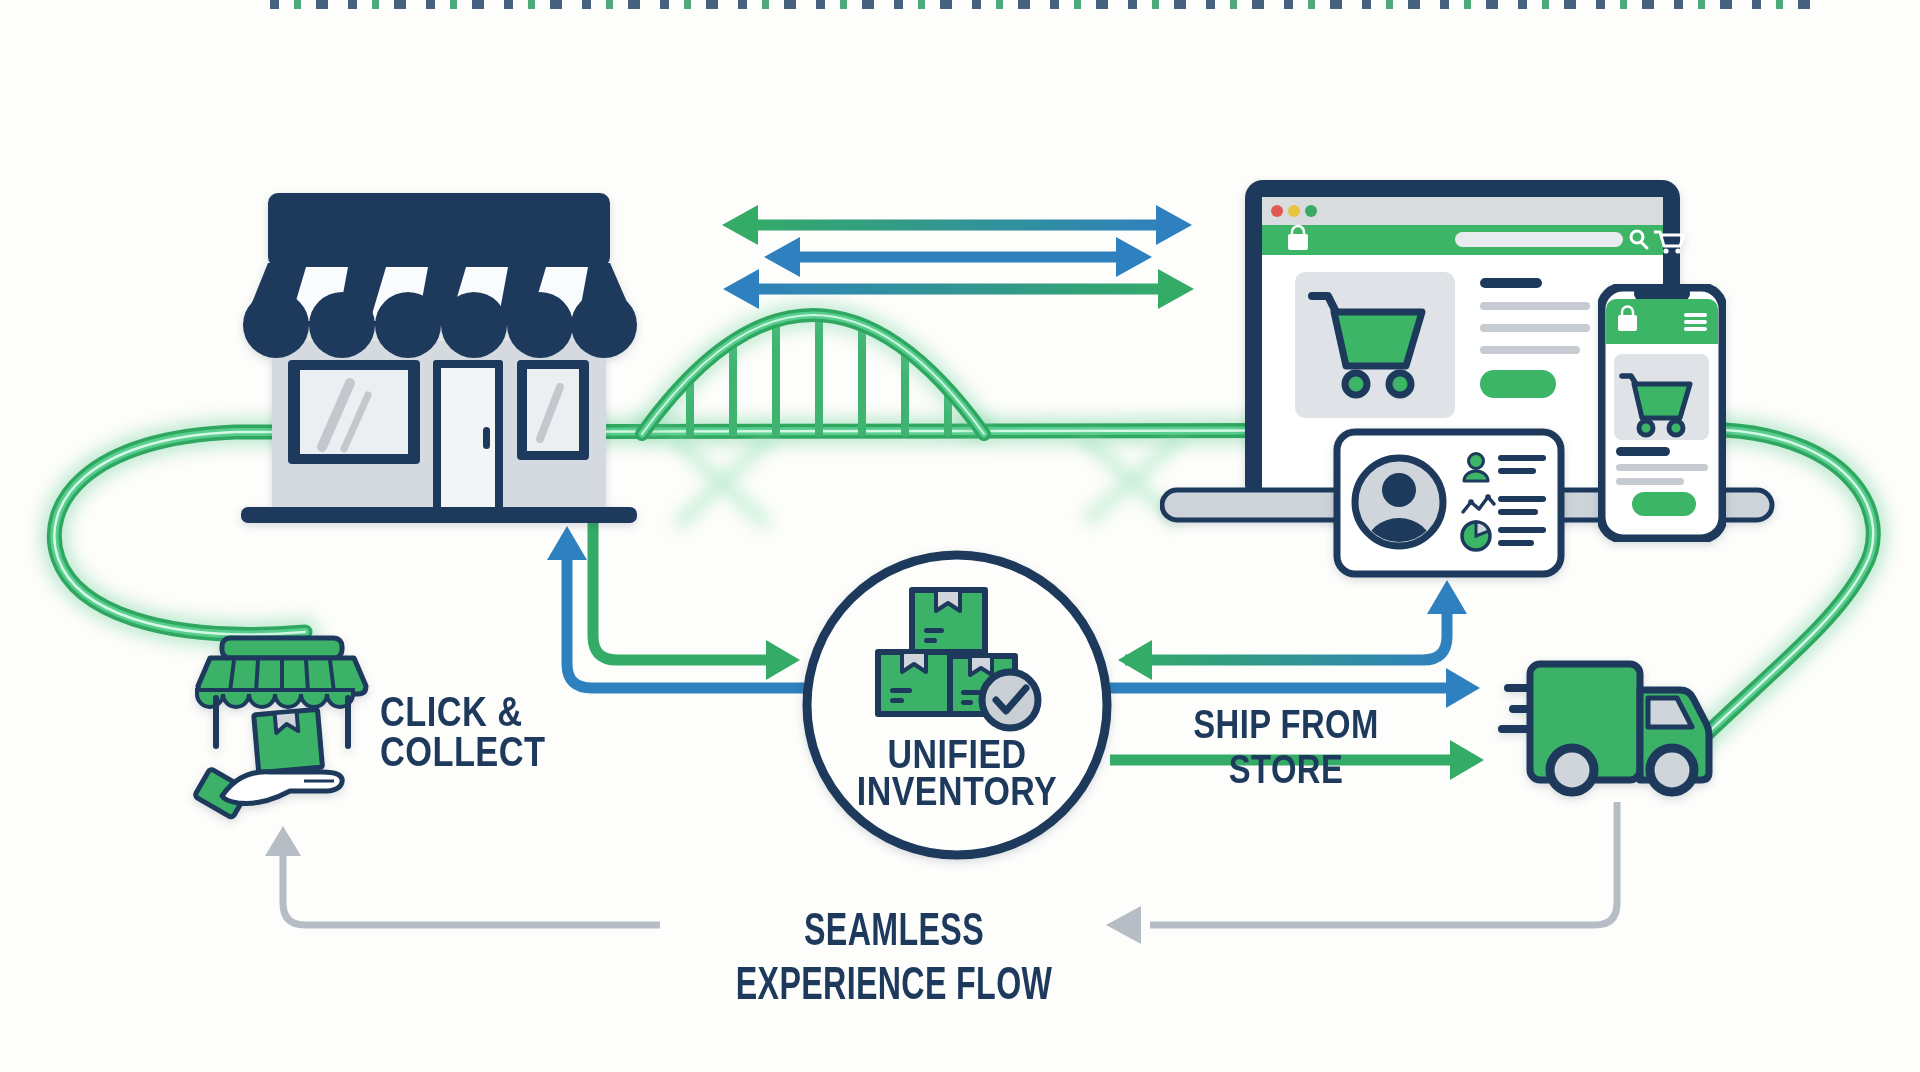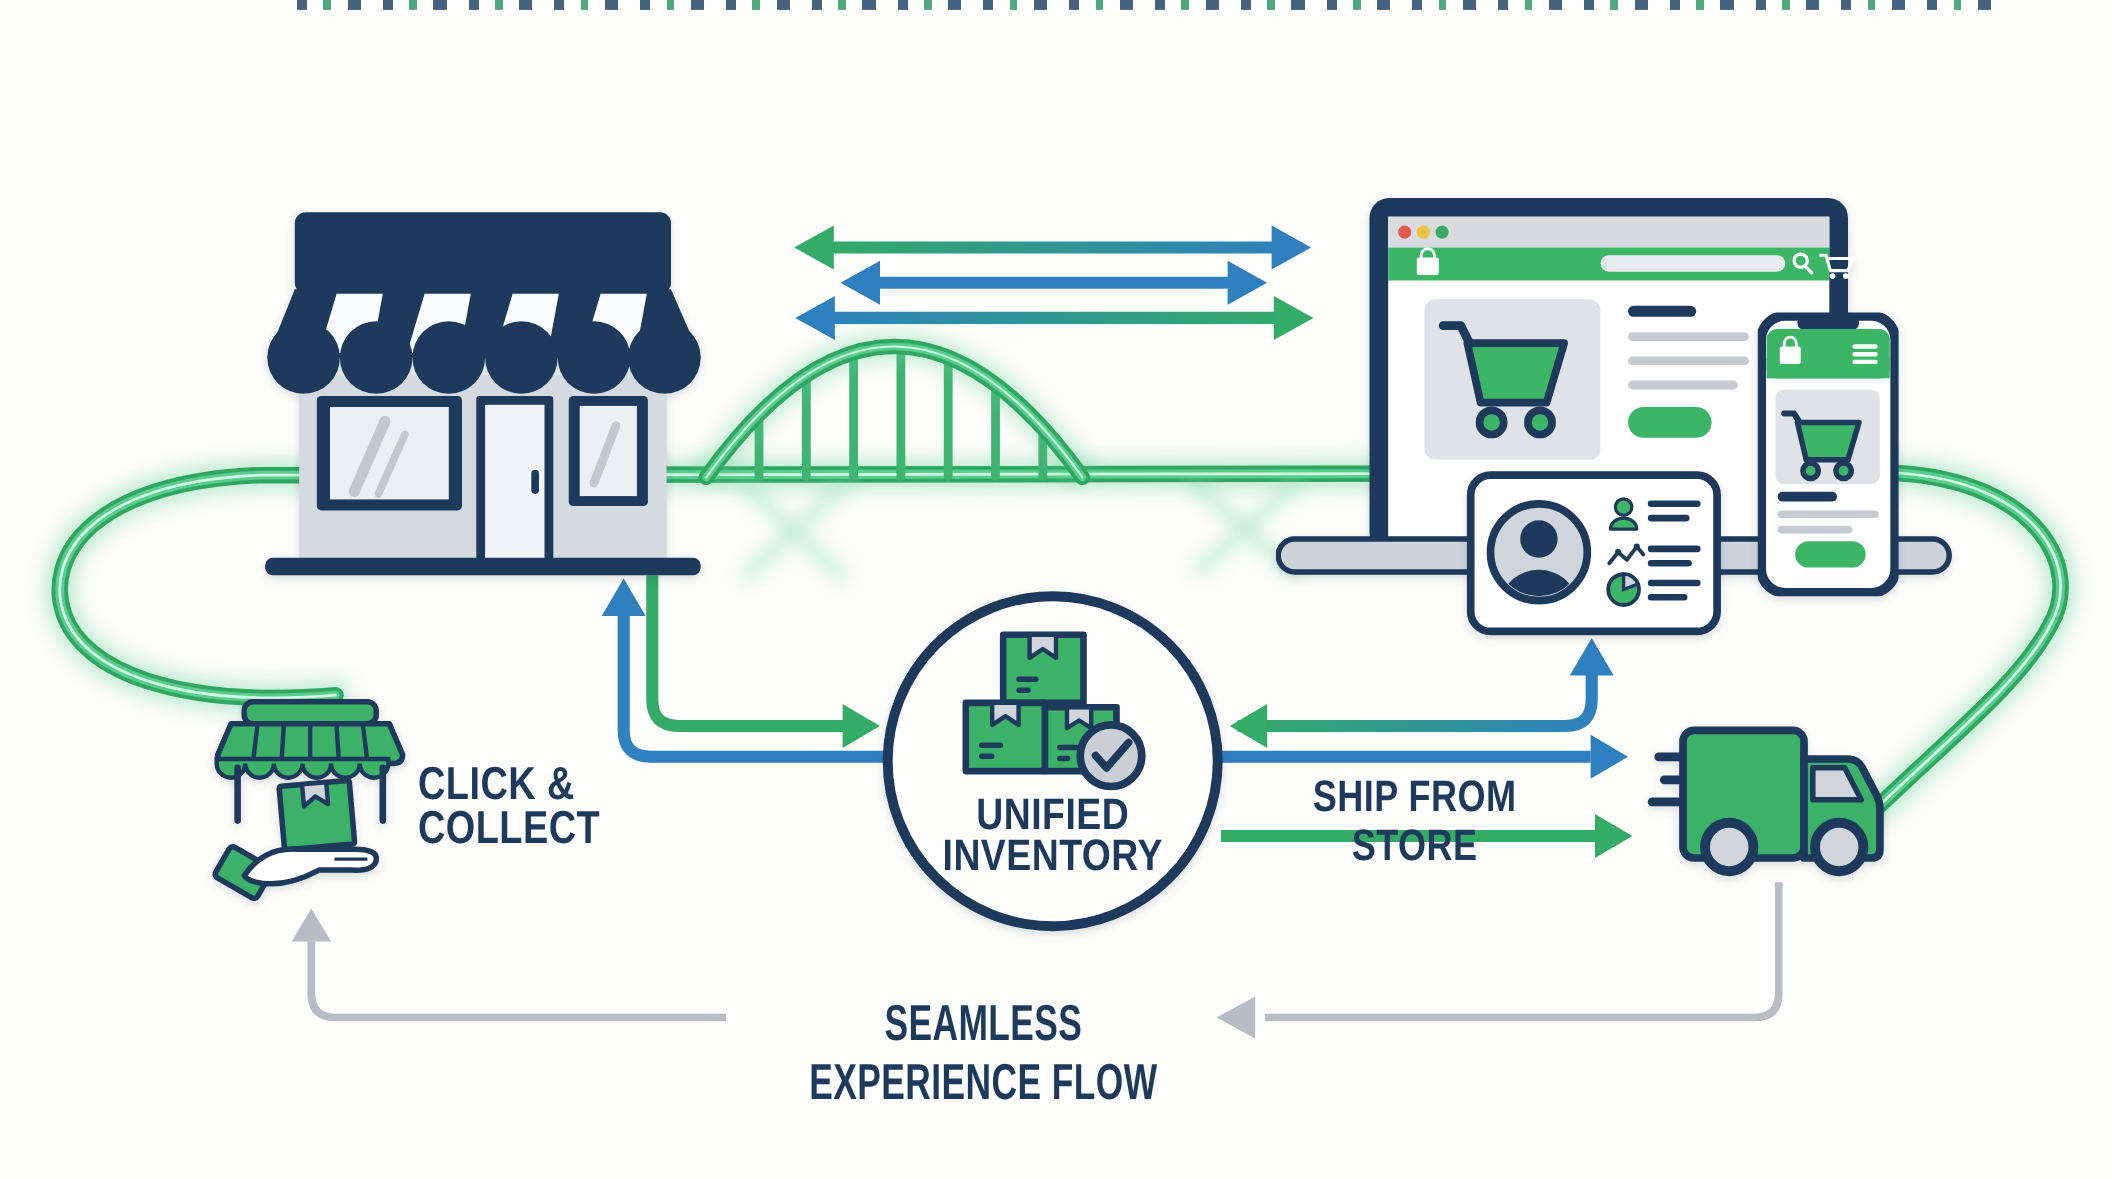--- a/index.html
+++ b/index.html
@@ -255,21 +255,21 @@
       <rect x="165" y="81" width="40" height="6" rx="3" fill="#1d3a5c"></rect>
       <g>
         <circle cx="143" cy="108" r="14" fill="#3cb567" stroke="#1d3a5c" stroke-width="3.5"></circle>
         <path d="M143,108 L143,94 A14,14 0 0 1 156,103 Z" fill="#cfd5db" stroke="#1d3a5c" stroke-width="3"></path>
       </g>
       <rect x="165" y="99" width="48" height="6" rx="3" fill="#1d3a5c"></rect>
       <rect x="165" y="112" width="36" height="6" rx="3" fill="#1d3a5c"></rect>
     </svg>
   </div>
 
-  <div class="node" style="left:800px;top:535px;z-index:2;">
+  <div class="node" style="left:800px;top:548px;z-index:2;">
     <svg width="314" height="314" viewBox="0 0 314 314">
       <circle cx="157" cy="157" r="150" fill="#fdfdfc" stroke="#1d3a5c" stroke-width="9"></circle>
       <g stroke-linejoin="round">
         <rect x="112" y="42" width="73" height="62" fill="#3cb268" stroke="#1d3a5c" stroke-width="6"></rect>
         <path d="M136,42 h24 v21 l-12,-8 l-12,8 Z" fill="#cfd5db" stroke="#1d3a5c" stroke-width="4"></path>
         <rect x="124" y="80" width="20" height="5" rx="2.5" fill="#1d3a5c"></rect>
         <rect x="124" y="90" width="13" height="5" rx="2.5" fill="#1d3a5c"></rect>
         <rect x="78" y="104" width="72" height="62" fill="#3cb268" stroke="#1d3a5c" stroke-width="6"></rect>
         <path d="M102,104 h24 v20 l-12,-8 l-12,8 Z" fill="#cfd5db" stroke="#1d3a5c" stroke-width="4"></path>
         <rect x="90" y="140" width="22" height="5" rx="2.5" fill="#1d3a5c"></rect>

